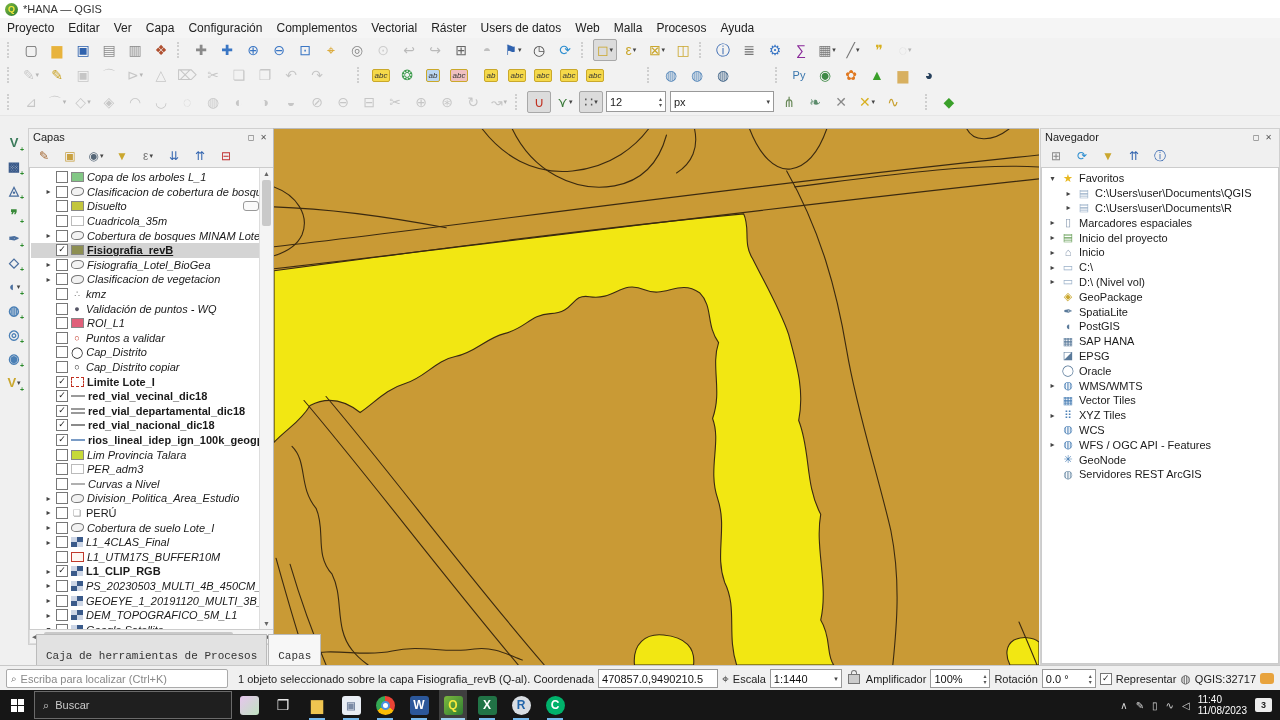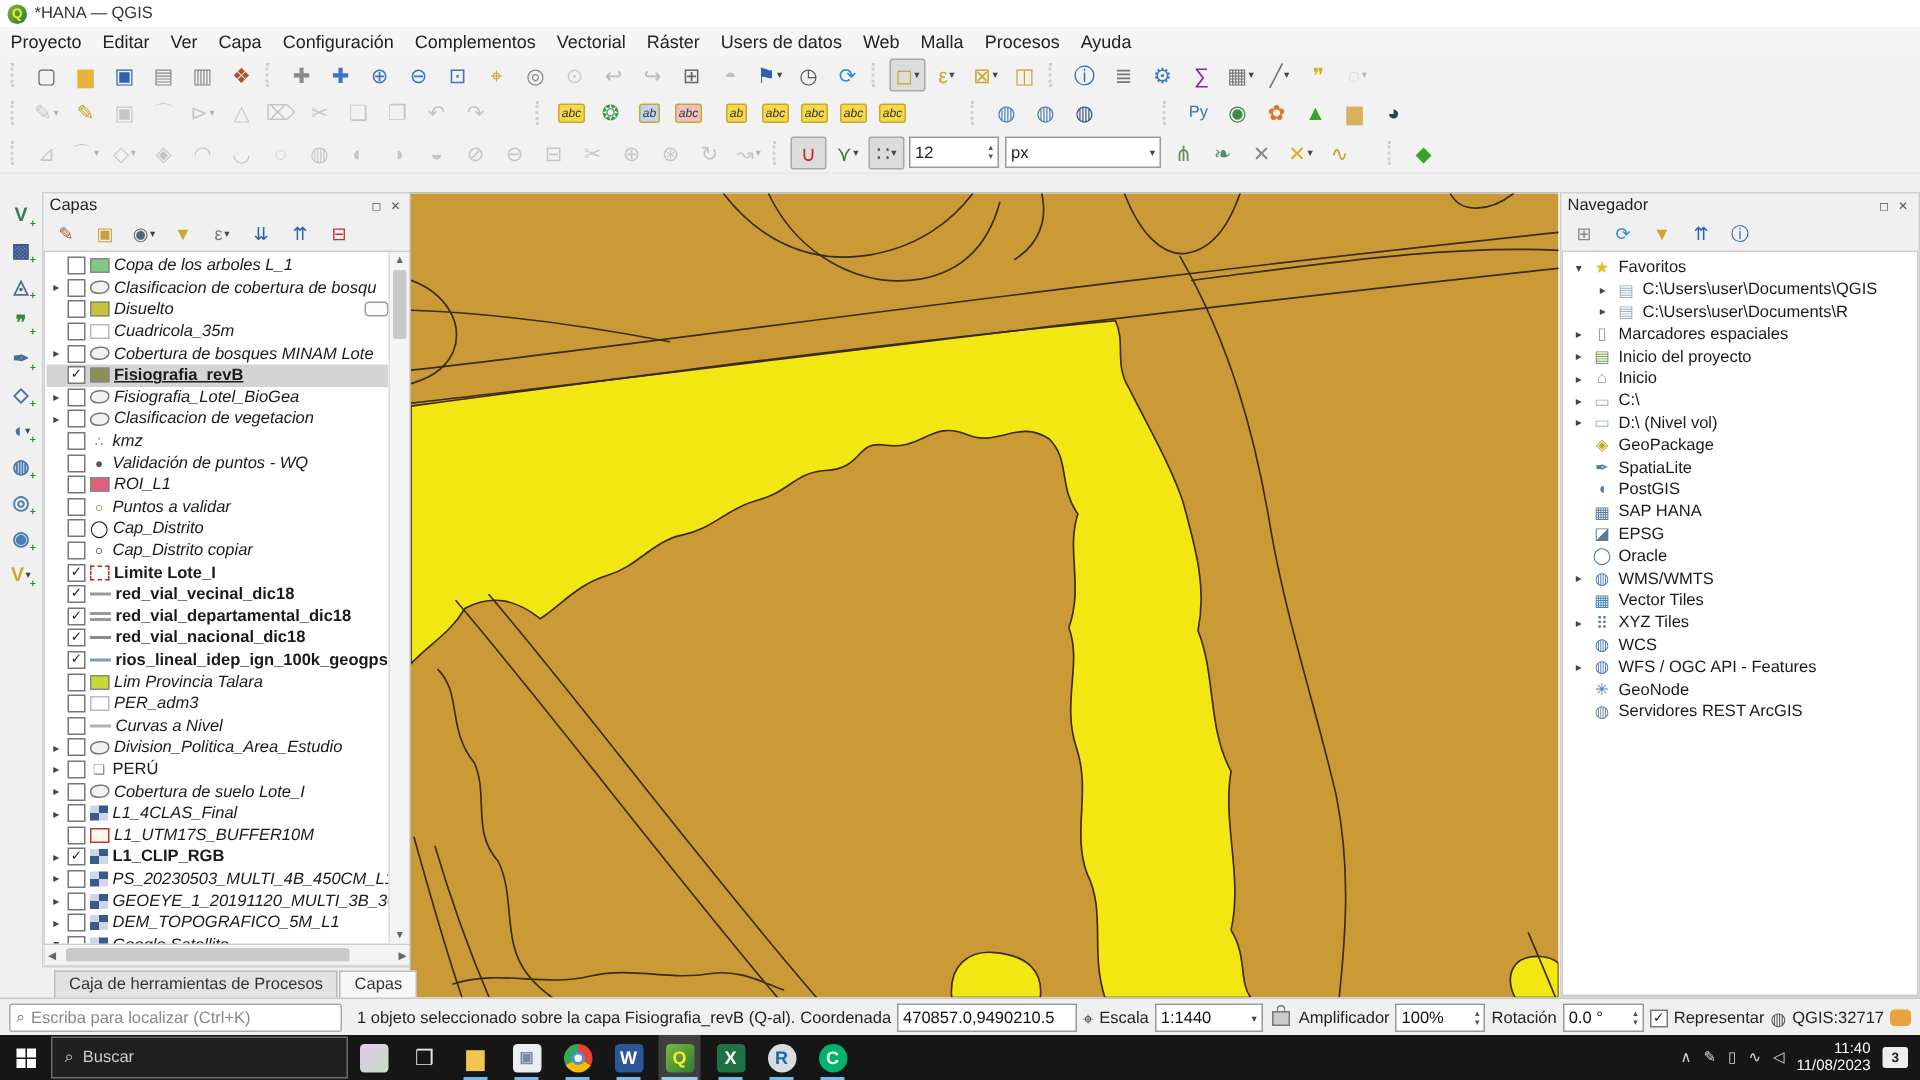--- a/index.html
+++ b/index.html
@@ -53,21 +53,21 @@
   #capasPanel{left:28px;top:13px;width:245px;bottom:20px;}
   #browserPanel{left:1040px;top:13px;right:0;bottom:0;}
   .phead{height:16px;display:flex;align-items:center;font-size:11px;padding:0 4px;color:#222;}
   .phead .ttl{flex:1;}
   .pbtn{font-size:8px;color:#555;padding:0 3px;}
   .ptools{height:22px;display:flex;gap:2px;align-items:center;padding:0 3px;}
   .ptools .tbi{min-width:20px;height:18px;}
   .ptools .glyph{font-size:12px;}
   .tree{flex:1;background:#fff;border:1px solid #ccc;overflow:hidden;position:relative;}
   #layerList{padding:2px 14px 0 1px;}
-  .lrow{display:flex;align-items:center;height:14.6px;gap:3px;padding-left:2px;
+  .lrow{display:flex;align-items:center;height:14.6px;gap:3px;padding-left:13px;
     white-space:nowrap;overflow:hidden;}
   .lrow.sel{background:#d4d4d4;}
   .arr{width:9px;font-size:8px;color:#444;text-align:center;flex:0 0 9px;}
   .cb{width:10px;height:10px;border:1px solid #777;background:#fff;font-size:9px;
     line-height:9px;text-align:center;color:#222;flex:0 0 10px;}
   .sw{width:13px;height:10px;border:1px solid #888;flex:0 0 13px;box-sizing:border-box;}
   .polyic{width:13px;height:9px;border:1px solid #777;border-radius:50% 40% 50% 40%;
     background:#f2f2f2;flex:0 0 13px;box-sizing:border-box;}
   .lnic{width:14px;border-top:2px solid #999;flex:0 0 14px;}
   .dlnic{width:14px;height:6px;border-top:2px solid #999;border-bottom:2px solid #999;flex:0 0 14px;box-sizing:border-box;}
@@ -83,22 +83,22 @@
   .vsb{position:absolute;right:0;top:0;bottom:0;width:13px;background:#f4f4f4;
     border-left:1px solid #ddd;font-size:7px;color:#666;text-align:center;}
   .vsb .thumb{position:absolute;left:2px;right:2px;top:12px;height:46px;background:#c9c9c9;border-radius:2px;}
   .vsb .up{position:absolute;top:2px;left:0;right:0;}
   .vsb .dn{position:absolute;bottom:2px;left:0;right:0;}
   .hsb{height:13px;background:#f4f4f4;border:1px solid #ddd;border-top:none;position:relative;
     font-size:7px;color:#666;display:flex;align-items:center;justify-content:space-between;padding:0 2px;}
   .hsb .thumb{position:absolute;left:14px;right:40px;top:2px;bottom:2px;background:#c9c9c9;border-radius:2px;}
 
   .tabsbar{position:absolute;left:36px;bottom:0;height:20px;display:flex;align-items:flex-end;gap:1px;}
-  .tab{font-size:11px;padding:2px 9px 3px;background:#e2e2e2;border:1px solid #bbb;
-    border-bottom:none;color:#333;}
+  .tab{font-size:11px;padding:15px 9px 3px;background:#e2e2e2;border:1px solid #bbb;
+    border-bottom:none;color:#333;font-family:Liberation Mono, monospace;}
   .tab.active{background:#f7f7f7;}
 
   
   #mapWrap{position:absolute;left:273px;top:13px;width:765px;bottom:0;background:#fff;
     border-left:1px solid #bbb;border-top:1px solid #bbb;}
   #mapWrap svg{display:block;width:100%;height:100%;}
   .f-tan{fill:var(--tan);}
   .f-yel{fill:var(--yel);stroke:var(--mline);stroke-width:1.1;}
   .ml{fill:none;stroke:var(--mline);stroke-width:1.1;stroke-linecap:round;}
 
@@ -155,21 +155,21 @@
   .ap-chrome{border-radius:50%;background:conic-gradient(#ea4335 0 120deg,#fbbc05 0 240deg,#34a853 0 360deg);}
   .ap-chrome::after{content:"";position:absolute;left:5px;top:5px;width:5px;height:5px;
     background:#fff;border:2px solid #4a90e2;border-radius:50%;}
   .ap-word{background:#2b579a;color:#fff;}
   .ap-qgis{background:linear-gradient(135deg,#7cb83e,#2e7d32);color:#f6e93c;}
   .ap-excel{background:#217346;color:#fff;}
   .ap-r{background:#d8dde2;border-radius:50%;color:#2266aa;}
   .ap-camtasia{background:#00b26b;color:#fff;border-radius:50%;}
   .tray{margin-left:auto;display:flex;align-items:center;gap:8px;padding-right:8px;}
   .trayic{font-size:10px;color:#d8d8d8;}
-  .clock{font-size:10px;line-height:11px;text-align:right;color:#fff;}
+  .clock{font-size:10px;line-height:11px;text-align:left;color:#fff;}
   .notifbox{width:17px;height:14px;background:#ededed;border-radius:2px;color:#222;
     font-size:9px;display:flex;align-items:center;justify-content:center;font-weight:bold;}
 </style>
 </head>
 <body>
 
 <div id="app">
 
   <div class="titlebar">
     <span class="qlogo">Q</span>

